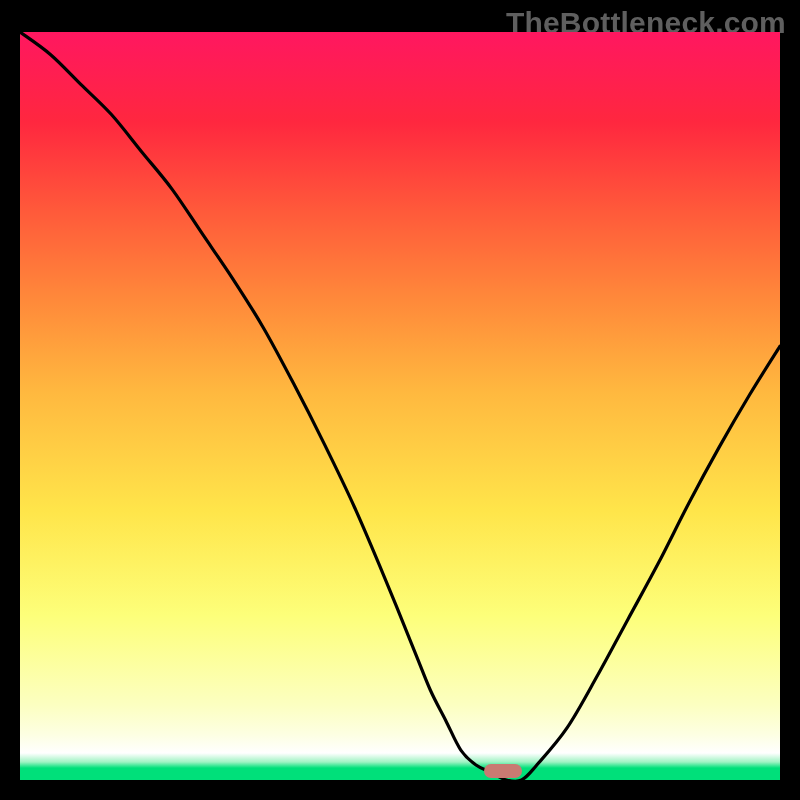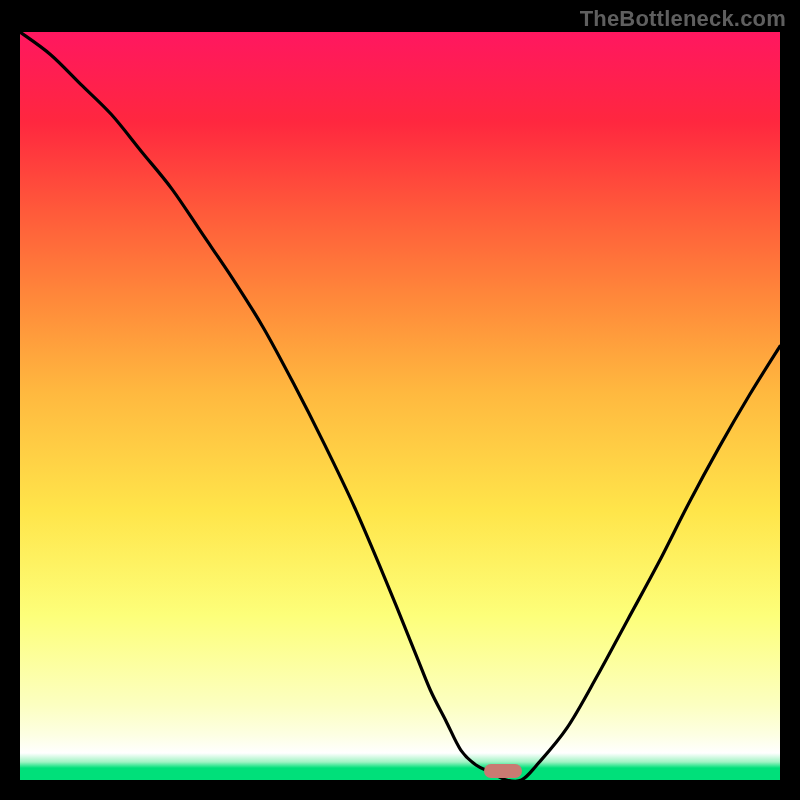--- a/index.html
+++ b/index.html
@@ -44,21 +44,21 @@
       #ff5a3a 76%,
       #ff273f 88%,
       #ff1760 100%
     );
   }
   .watermark {
     position: absolute;
     top: 6px;
     right: 14px;
     font-family: Arial, Helvetica, sans-serif;
-    font-size: 22px;
+    font-size: 30px;
     font-weight: 700;
     color: #5f5f5f;
     letter-spacing: 0.2px;
     user-select: none;
   }
   svg.overlay {
     position: absolute;
     left: 0; top: 0;
     width: 100%;
     height: 100%;

